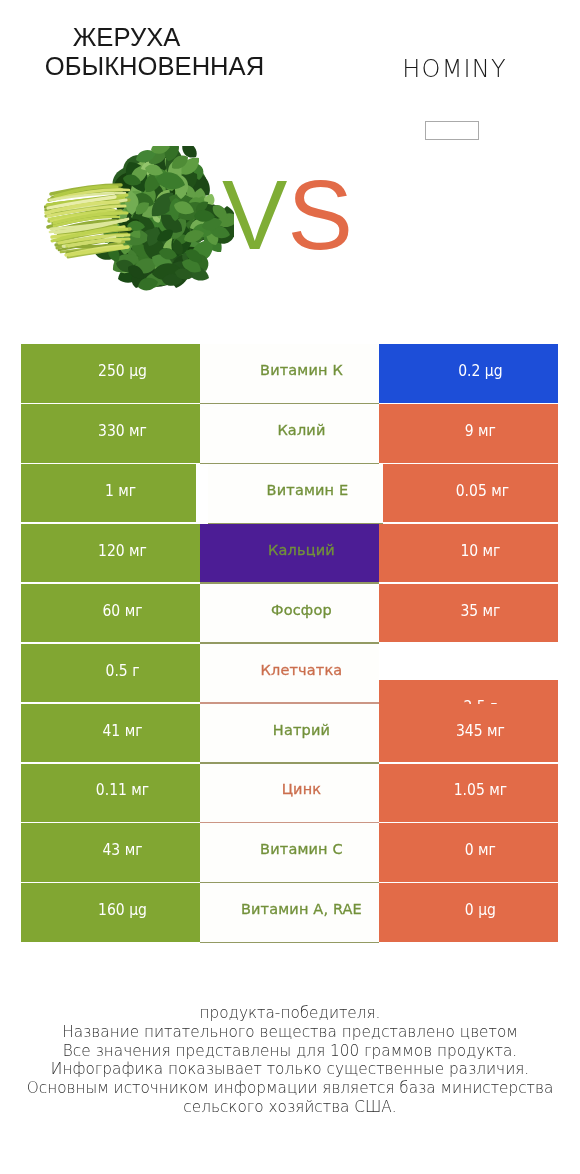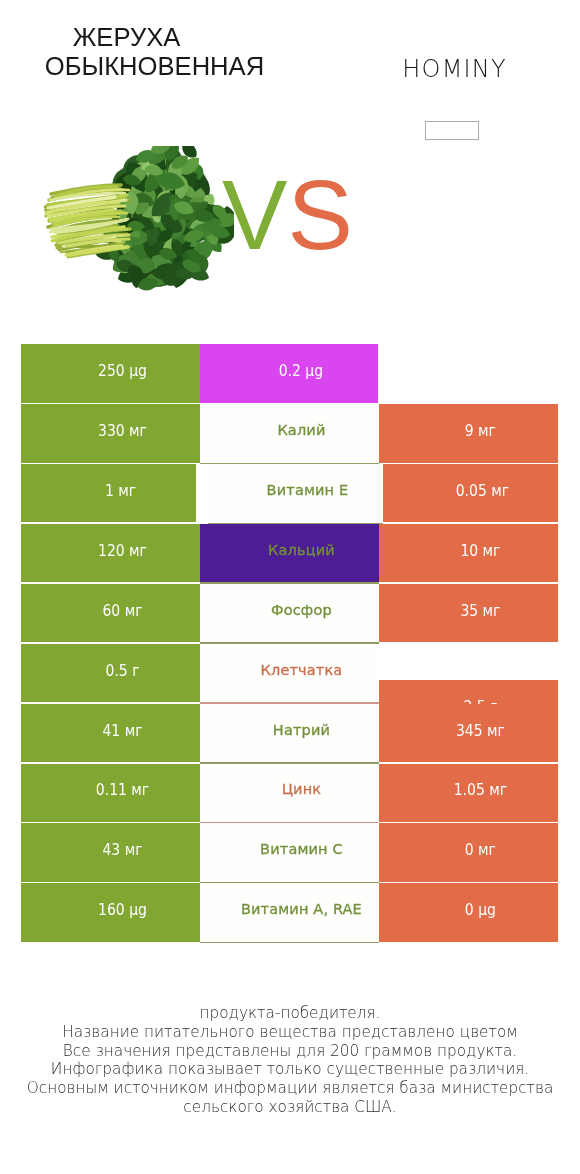--- a/index.html
+++ b/index.html
@@ -356,21 +356,22 @@
         <path d="M85 93Q62 93 23 100" stroke="#c6d95b" stroke-width="3.2" fill="none" stroke-linecap="round"></path>
         <path d="M76 95Q57 93 25 100" stroke="#cedb6d" stroke-width="3.3" fill="none" stroke-linecap="round"></path>
         <path d="M78 100Q53 102 22 109" stroke="#d6e072" stroke-width="3.3" fill="none" stroke-linecap="round"></path>
         <path d="M84 101Q62 103 25 109" stroke="#cfdc63" stroke-width="3.3" fill="none" stroke-linecap="round"></path>
       </svg></div>
   <div class="img-right-box"></div>
   <div class="vs"><span class="v" style="color: rgb(127, 173, 53);">V</span><span class="s" style="color: rgb(226, 107, 72);">S</span></div>
   <div class="table">
       <div class="row win-left" style="--rule: #939a63;">
         <div class="cell cL" style="background: rgb(129, 166, 50);">250 µg</div>
-        <div class="cell cR" style="background: #d946ef;">0.2 µg</div>
+        <div class="cell cM" style="background: rgb(254, 254, 252); color: rgb(114, 145, 58); -webkit-text-stroke: 0.3px rgb(114, 145, 58);">Витамин К</div>
+        <div class="cell cR" style="background: #1d4ed8;">0.2 µg</div>
       </div>
       <div class="row win-left" style="--rule: #939a63;">
         <div class="cell cL" style="background: rgb(129, 166, 50);">330 мг</div>
         <div class="cell cM" style="background: rgb(254, 254, 252); color: rgb(114, 145, 58); -webkit-text-stroke: 0.3px rgb(114, 145, 58);">Калий</div>
         <div class="cell cR" style="background: rgb(226, 107, 72);">9 мг</div>
       </div>
       <div class="row win-left" style="--rule: #939a63;">
         <div class="cell cL" style="background: rgb(129, 166, 50);">1 мг</div>
         <div class="cell cM" style="background: rgb(254, 254, 252); color: rgb(114, 145, 58); margin-left: 12px; -webkit-text-stroke: 0.3px rgb(114, 145, 58);">Витамин E</div>
         <div class="cell cR" style="background: rgb(226, 107, 72);">0.05 мг</div>
@@ -407,18 +408,18 @@
       </div>
       <div class="row win-left" style="--rule: #939a63;">
         <div class="cell cL" style="background: rgb(129, 166, 50);">160 µg</div>
         <div class="cell cM" style="background: rgb(254, 254, 252); color: rgb(114, 145, 58); -webkit-text-stroke: 0.3px rgb(114, 145, 58);">Витамин A, RAE</div>
         <div class="cell cR" style="background: rgb(226, 107, 72);">0 µg</div>
       </div>
     </div>
   <div class="footer" style="color: rgb(47, 47, 47);">
       <div>продукта-победителя.</div>
       <div>Название питательного вещества представлено цветом</div>
-      <div>Все значения представлены для 200 граммов продукта.</div>
+      <div>Все значения представлены для 100 граммов продукта.</div>
       <div>Инфографика показывает только существенные различия.</div>
       <div>Основным источником информации является база министерства</div>
       <div>сельского хозяйства США.</div>
     </div>
 </div>
 
 </body></html>

